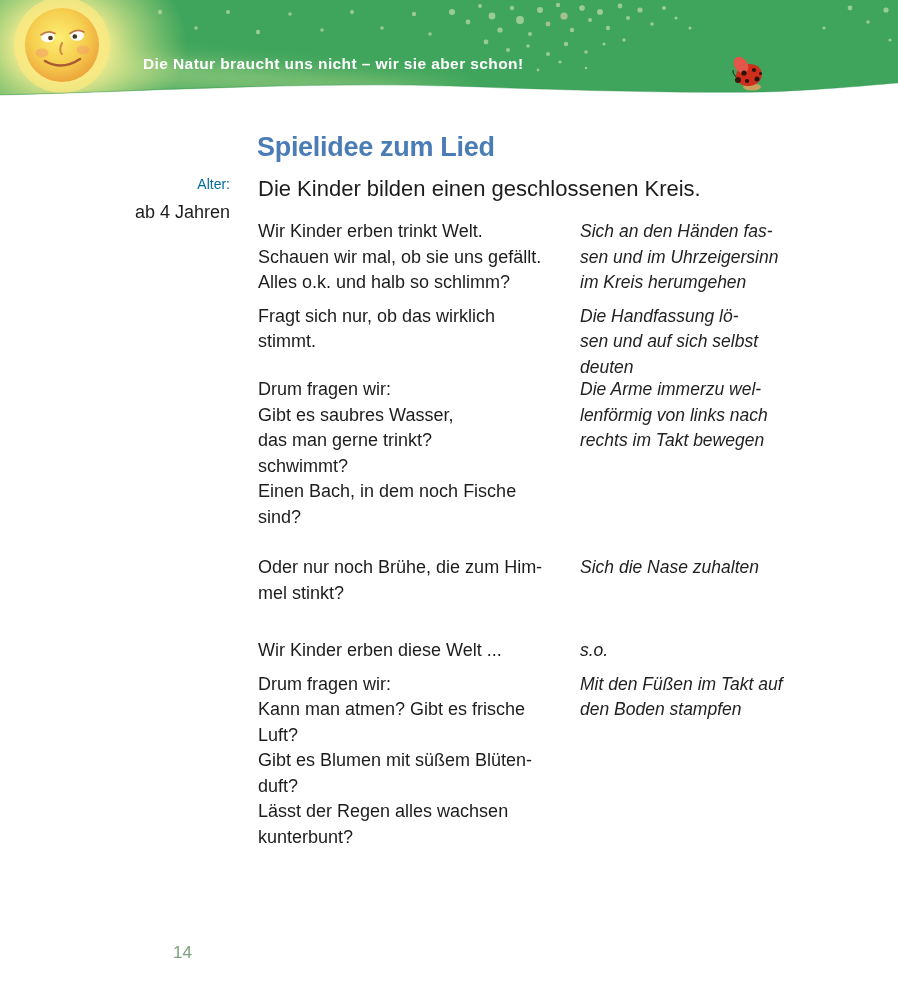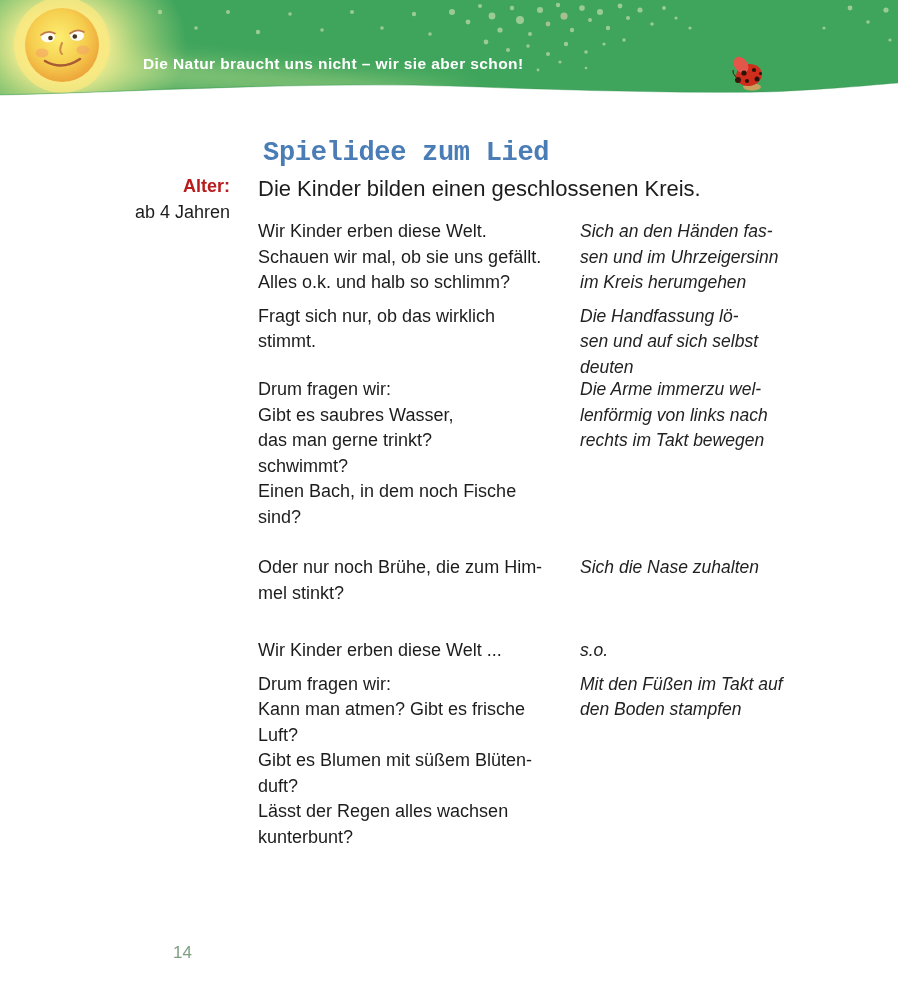--- a/index.html
+++ b/index.html
@@ -21,21 +21,21 @@
   }
 
   
   .title{
     position:absolute;left:257px;top:132px;
     font-size:27px;font-weight:bold;color:#4a7cb5;
     letter-spacing:-.3px;white-space:nowrap;
   }
   .age-label{
     position:absolute;left:110px;top:176px;width:120px;
-    text-align:right;font-size:18px;font-weight:bold;color:#b91c1c;
+    text-align:right;font-size:14px;font-weight:normal;color:#0369a1;
   }
   .age-value{
     position:absolute;left:110px;top:202px;width:120px;
     text-align:right;font-size:18px;color:#1c1c1c;white-space:nowrap;
   }
   .intro{
     position:absolute;left:258px;top:176px;
     font-size:22px;color:#1c1c1c;white-space:nowrap;
   }
 
@@ -173,30 +173,30 @@
       <circle cx="757" cy="79" r="2.5" fill="#2a1208"></circle>
       <circle cx="747" cy="81" r="2.1" fill="#2a1208"></circle>
       <circle cx="760.5" cy="73.5" r="1.5" fill="#2a1208"></circle>
       <circle cx="738" cy="80" r="3" fill="#3a150a"></circle>
       <path d="M736,77 Q732,73 733,70" stroke="#3a150a" stroke-width="1" fill="none"></path>
     </g>
   </svg>
 
   <div class="slogan">Die Natur braucht uns nicht – wir sie aber schon!</div>
 
-  <h1 class="title" style="margin:6px;font-family:Liberation Mono, monospace;">Spielidee zum Lied</h1>
+  <h1 class="title" style="margin:0;">Spielidee zum Lied</h1>
 
   <div class="age-label">Alter:</div>
   <div class="age-value">ab 4 Jahren</div>
   <div class="intro">Die Kinder bilden einen geschlossenen Kreis.</div>
 
   <div class="section sec-1">
     <div class="col-lyrics">
       <div class="grp">
-        <div class="ln">Wir Kinder erben diese Welt.</div>
+        <div class="ln">Wir Kinder erben trinkt Welt.</div>
         <div class="ln">Schauen wir mal, ob sie uns gefällt.</div>
         <div class="ln">Alles o.k. und halb so schlimm?</div>
       </div>
       <div class="grp">
         <div class="ln">Fragt sich nur, ob das wirklich</div>
         <div class="ln">stimmt.</div>
       </div>
     </div>
     <div class="col-instr">
       <div class="grp">

